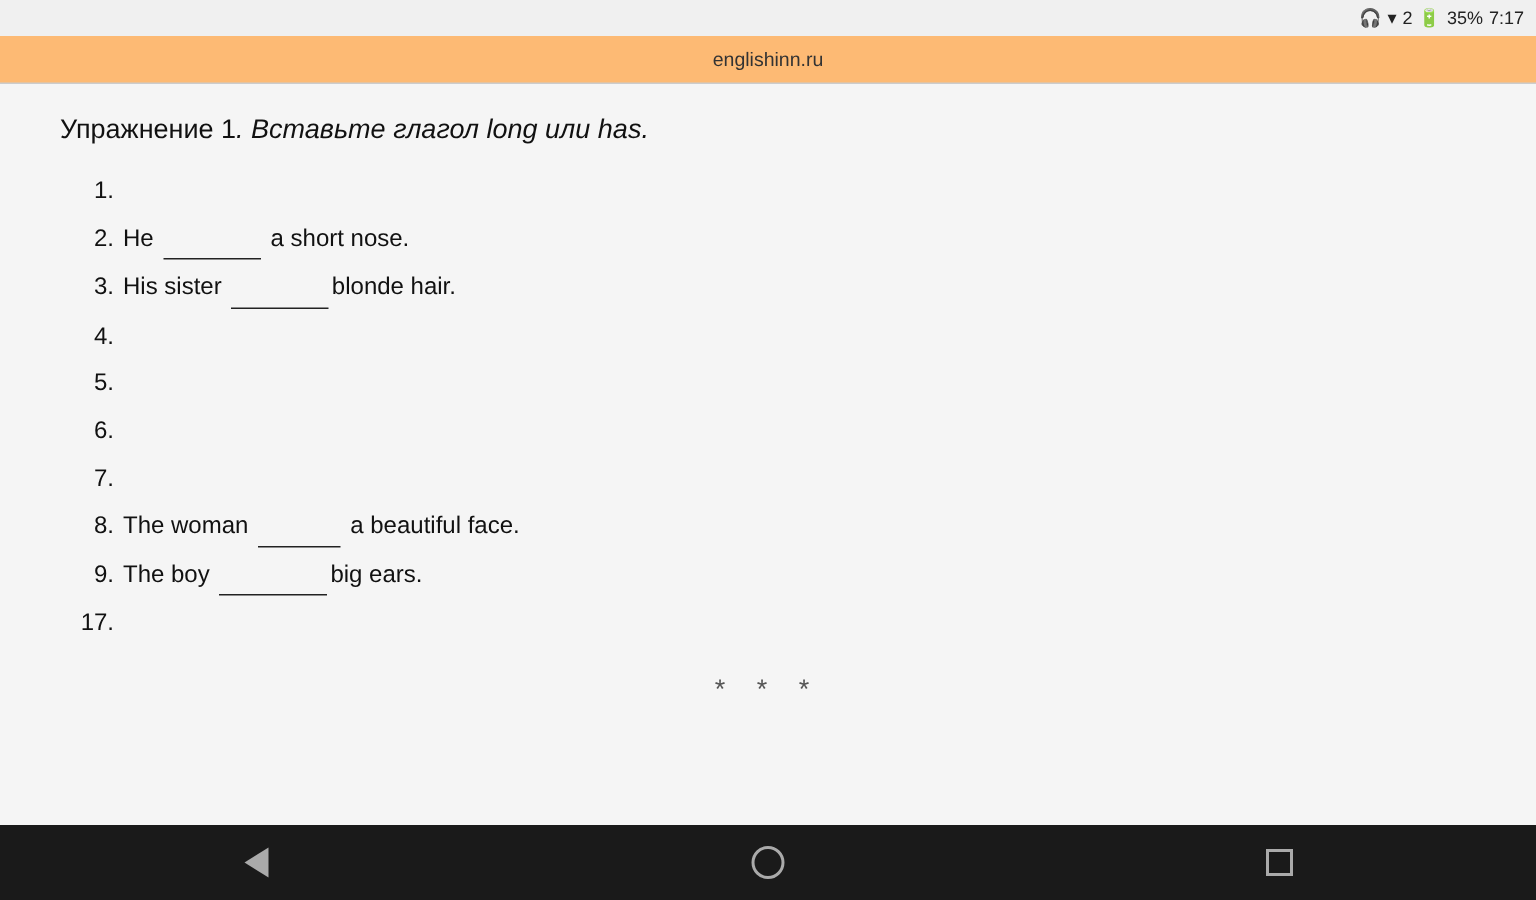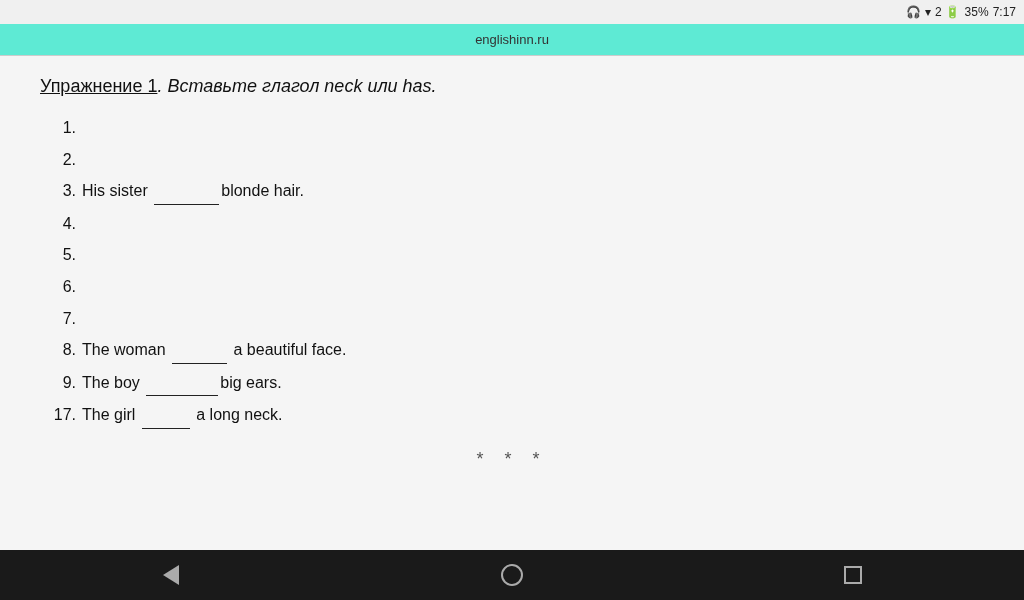--- a/index.html
+++ b/index.html
@@ -30,21 +30,21 @@
       align-items: center;
       gap: 4px;
       font-size: 12px;
       color: #222;
     }
 
     
     .url-bar {
       width: 100%;
       height: 32px;
-      background: #5eead4;
+      background: #fdba74;
       display: flex;
       justify-content: center;
       align-items: center;
       border-bottom: 1px solid #ccc;
     }
 
     .url-bar span {
       font-size: 13px;
       color: #333;
     }
@@ -58,21 +58,20 @@
       overflow-y: auto;
     }
 
     .exercise-title {
       font-size: 18px;
       margin-bottom: 18px;
       color: #111;
     }
 
     .exercise-title .underline {
-      text-decoration: underline;
       font-style: normal;
     }
 
     .exercise-title .italic {
       font-style: italic;
     }
 
     .exercise-list {
       list-style: none;
       padding: 0;
@@ -169,31 +168,32 @@
     <span>7:17</span>
   </div>
 </div>
 
 <div class="url-bar">
   <span>englishinn.ru</span>
 </div>
 
 <div class="content-area">
   <div class="exercise-title">
-    <span class="underline">Упражнение 1</span><span class="italic">. Вставьте глагол neck или has.</span>
+    <span class="underline">Упражнение 1</span><span class="italic">. Вставьте глагол long или has.</span>
   </div>
 
   <ol class="exercise-list">
 
     <li>
       <span class="item-number">1.</span>
     </li>
 
     <li>
       <span class="item-number">2.</span>
+      <span>He <span class="blank" style="min-width:65px;">&nbsp;</span> a short nose.</span>
     </li>
 
     <li>
       <span class="item-number">3.</span>
       <span>His sister <span class="blank" style="min-width:65px;">&nbsp;</span>blonde hair.</span>
     </li>
 
     <li>
       <span class="item-number">4.</span>
     </li>
@@ -215,21 +215,20 @@
       <span>The woman <span class="blank" style="min-width:55px;">&nbsp;</span> a beautiful face.</span>
     </li>
 
     <li>
       <span class="item-number">9.</span>
       <span>The boy <span class="blank" style="min-width:72px;">&nbsp;</span>big ears.</span>
     </li>
 
     <li>
       <span class="item-number">17.</span>
-      <span>The girl <span class="blank" style="min-width:48px;">&nbsp;</span> a long neck.</span>
     </li>
 
   </ol>
 
   <div class="separator">* * *</div>
 </div>
 
 <div class="nav-bar">
   <div class="nav-btn">
     <div class="back-triangle"></div>

